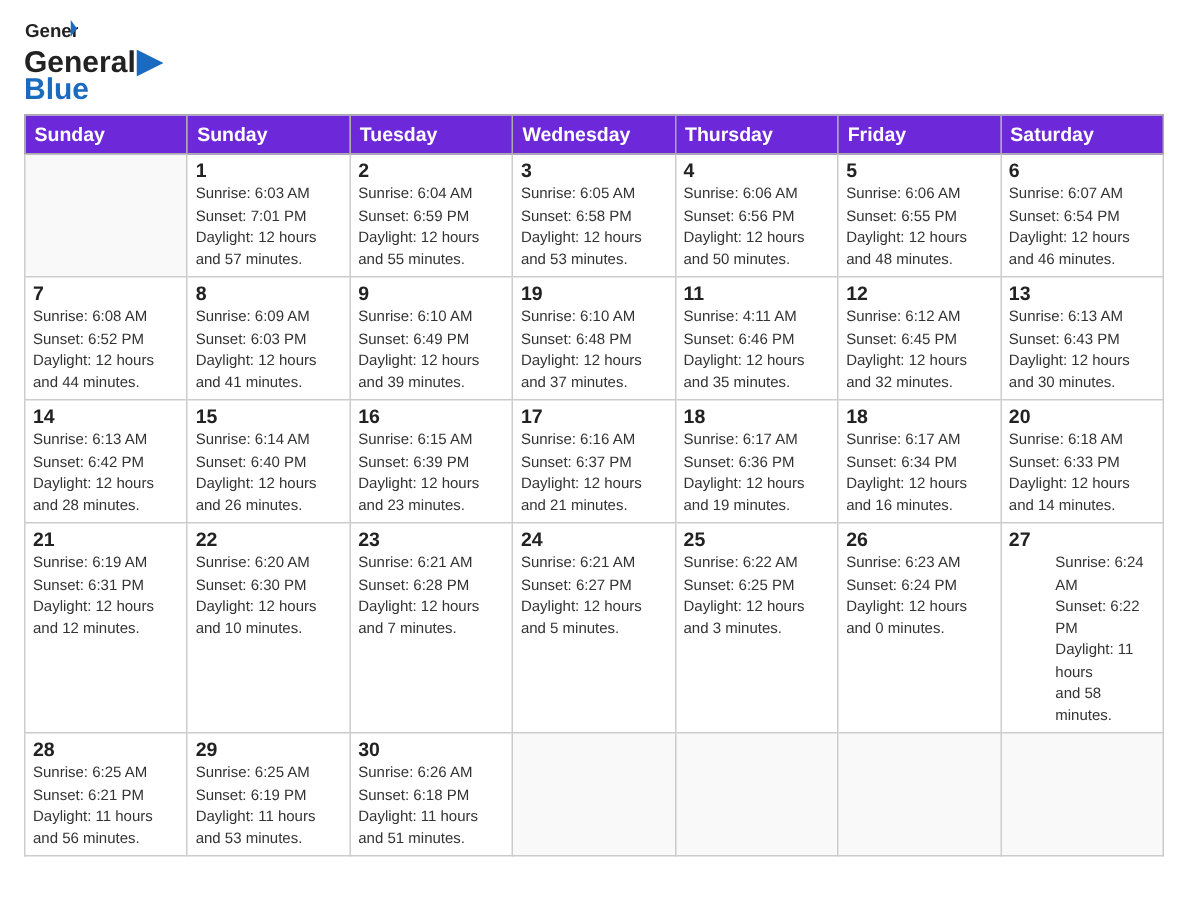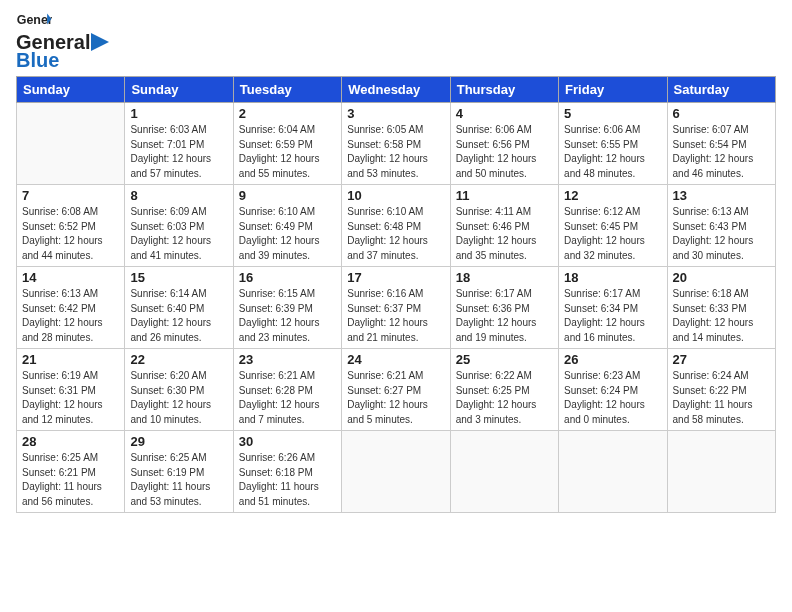--- a/index.html
+++ b/index.html
@@ -44,21 +44,21 @@
       font-size: 15px;
       color: #333;
       font-weight: normal;
     }
     .calendar {
       width: 100%;
       border-collapse: collapse;
       margin-top: 6px;
     }
     .calendar th {
-      background: #1d4ed8;
+      background: #6d28d9;
       color: #fff;
       font-size: 13px;
       font-weight: bold;
       padding: 5px 6px;
       text-align: left;
       border: 1px solid #aaa;
     }
     .calendar td {
       vertical-align: top;
       border: 1px solid #ccc;
@@ -183,21 +183,21 @@
 and 41 minutes.</div>
           </td>
           <td>
             <span class="day-number">9</span>
             <div class="day-detail" style="white-space: pre-line;">Sunrise: 6:10 AM
 Sunset: 6:49 PM
 Daylight: 12 hours
 and 39 minutes.</div>
           </td>
           <td>
-            <span class="day-number">10</span>
+            <span class="day-number">19</span>
             <div class="day-detail" style="white-space: pre-line;">Sunrise: 6:10 AM
 Sunset: 6:48 PM
 Daylight: 12 hours
 and 37 minutes.</div>
           </td>
           <td>
             <span class="day-number">11</span>
             <div class="day-detail" style="white-space: pre-line;">Sunrise: 4:11 AM
 Sunset: 6:46 PM
 Daylight: 12 hours
@@ -307,21 +307,21 @@
           </td>
           <td>
             <span class="day-number">26</span>
             <div class="day-detail" style="white-space: pre-line;">Sunrise: 6:23 AM
 Sunset: 6:24 PM
 Daylight: 12 hours
 and 0 minutes.</div>
           </td>
           <td>
             <span class="day-number">27</span>
-            <div class="day-detail" style="white-space: pre-line;">Sunrise: 6:24 AM
+            <div class="day-detail" style="white-space: pre-line; margin-left: 31px;">Sunrise: 6:24 AM
 Sunset: 6:22 PM
 Daylight: 11 hours
 and 58 minutes.</div>
           </td>
         </tr>
         <tr>
           <td>
             <span class="day-number">28</span>
             <div class="day-detail" style="white-space: pre-line;">Sunrise: 6:25 AM
 Sunset: 6:21 PM

